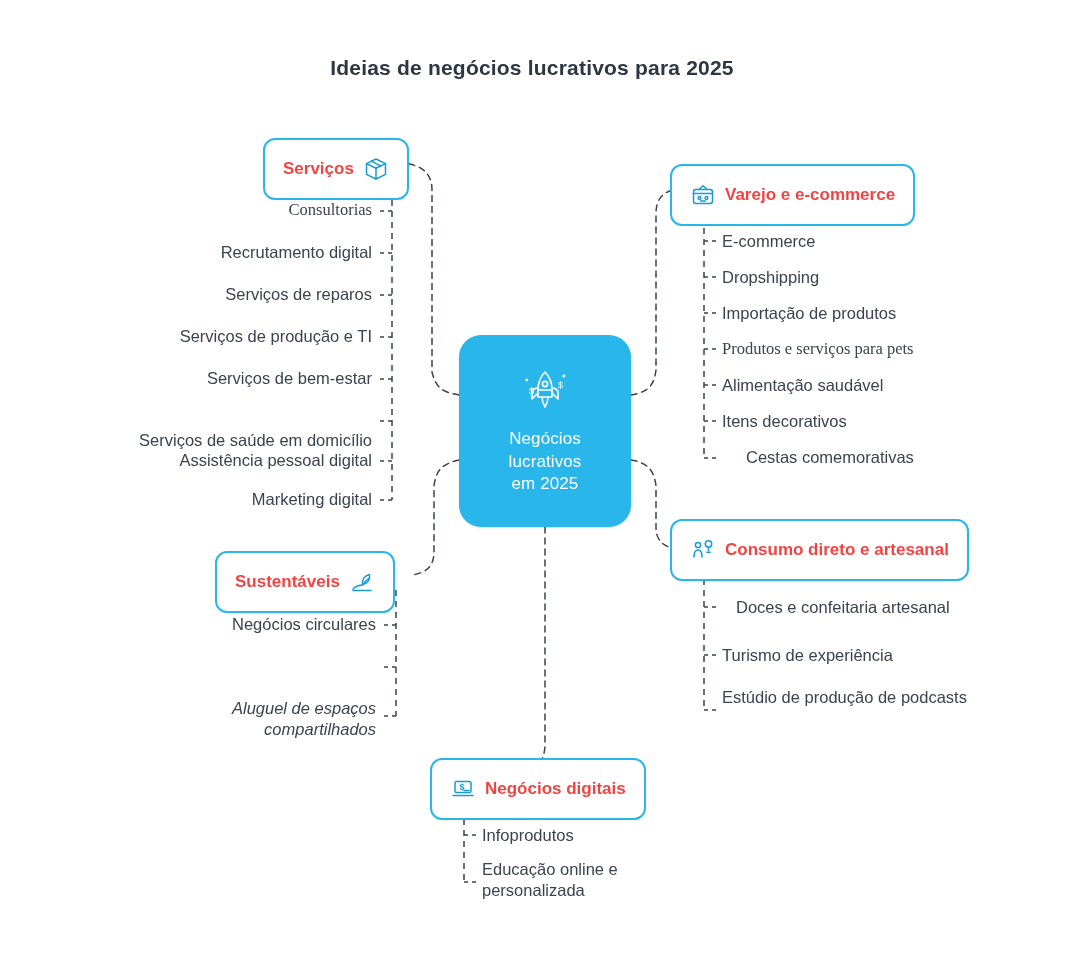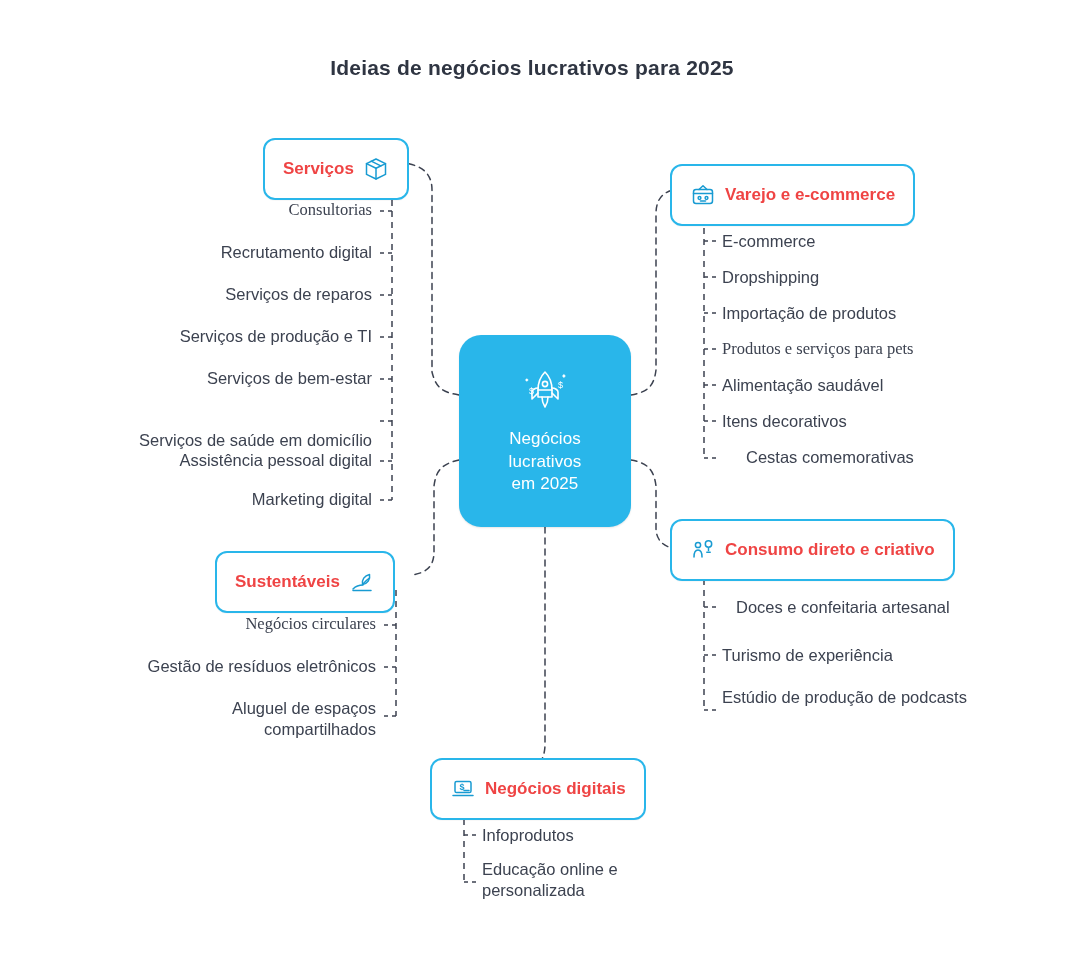--- a/index.html
+++ b/index.html
@@ -224,23 +224,22 @@
     <span class="pill-icon">
       <svg width="26" height="26" viewBox="0 0 26 26" fill="none" stroke="#189bd2" stroke-width="1.5" stroke-linejoin="round" stroke-linecap="round">
         <path d="M4 20 C7 17 11 16 14 16"></path>
         <path d="M20.5 5.5 C21.5 10.5 18.5 15 13.5 15.5 C12.5 11 15.5 6.5 20.5 5.5 Z"></path>
         <path d="M13.8 15.2 C16 12.6 18.4 10.4 20.4 9.1"></path>
         <path d="M4 21.5 L22 21.5"></path>
       </svg>
     </span>
   </div>
 
-  <div class="leaf right-align" style="left:60px; top:614px; width:316px;font-family:Liberation Serif, serif;">Negócios circulares</div>
-  <div class="leaf right-align" style="left:48px; top:656px; width:328px;">Gestão de resíduos eletrônicos</div>
-  <div class="leaf right-align wrap" style="left:140px; top:698px; width:236px;">Aluguel de espaços compartilhados</div>
+  <div class="leaf right-align" style="left:60px; top:614px; width:316px;">Negócios circulares</div>
+  <div class="leaf right-align wrap" style="left:140px; top:698px; width:236px;font-style:italic;">Aluguel de espaços compartilhados</div>
 
   <div class="pill" style="left:670px; top:164px;">
     <span class="pill-icon">
       <svg width="26" height="26" viewBox="0 0 26 26" fill="none" stroke="#189bd2" stroke-width="1.5" stroke-linejoin="round" stroke-linecap="round">
         <rect x="3.5" y="7.5" width="19" height="14" rx="2.5"></rect>
         <path d="M3.5 11.5 L22.5 11.5"></path>
         <path d="M9 7.5 L13 3.8 L17 7.5"></path>
         <circle cx="9.5" cy="16" r="1.4"></circle>
         <circle cx="16.5" cy="16" r="1.4"></circle>
         <path d="M10.5 19 L15.5 19"></path>
@@ -260,21 +259,21 @@
   <div class="pill" style="left:670px; top:519px;">
     <span class="pill-icon">
       <svg width="26" height="26" viewBox="0 0 26 26" fill="none" stroke="#189bd2" stroke-width="1.5" stroke-linejoin="round" stroke-linecap="round">
         <circle cx="8" cy="8" r="2.6"></circle>
         <path d="M4 20 C4 15.5 5.6 13 8 13 C10.4 13 12 15.5 12 20"></path>
         <circle cx="18.5" cy="7" r="3.2"></circle>
         <path d="M18.5 11.4 L18.5 13.6"></path>
         <path d="M16.8 15.2 L20.2 15.2"></path>
       </svg>
     </span>
-    <span>Consumo direto e criativo</span>
+    <span>Consumo direto e artesanal</span>
   </div>
 
   <div class="leaf" style="left:736px; top:597px;">Doces e confeitaria artesanal</div>
   <div class="leaf" style="left:722px; top:645px;">Turismo de experiência</div>
   <div class="leaf wrap" style="left:722px; top:681px; width:248px;margin-top:6px;">Estúdio de produção de podcasts</div>
 
   <div class="pill" style="left:430px; top:758px;">
     <span class="pill-icon">
       <svg width="26" height="26" viewBox="0 0 26 26" fill="none" stroke="#189bd2" stroke-width="1.5" stroke-linejoin="round" stroke-linecap="round">
         <rect x="5" y="5.5" width="16" height="11" rx="1.6"></rect>

